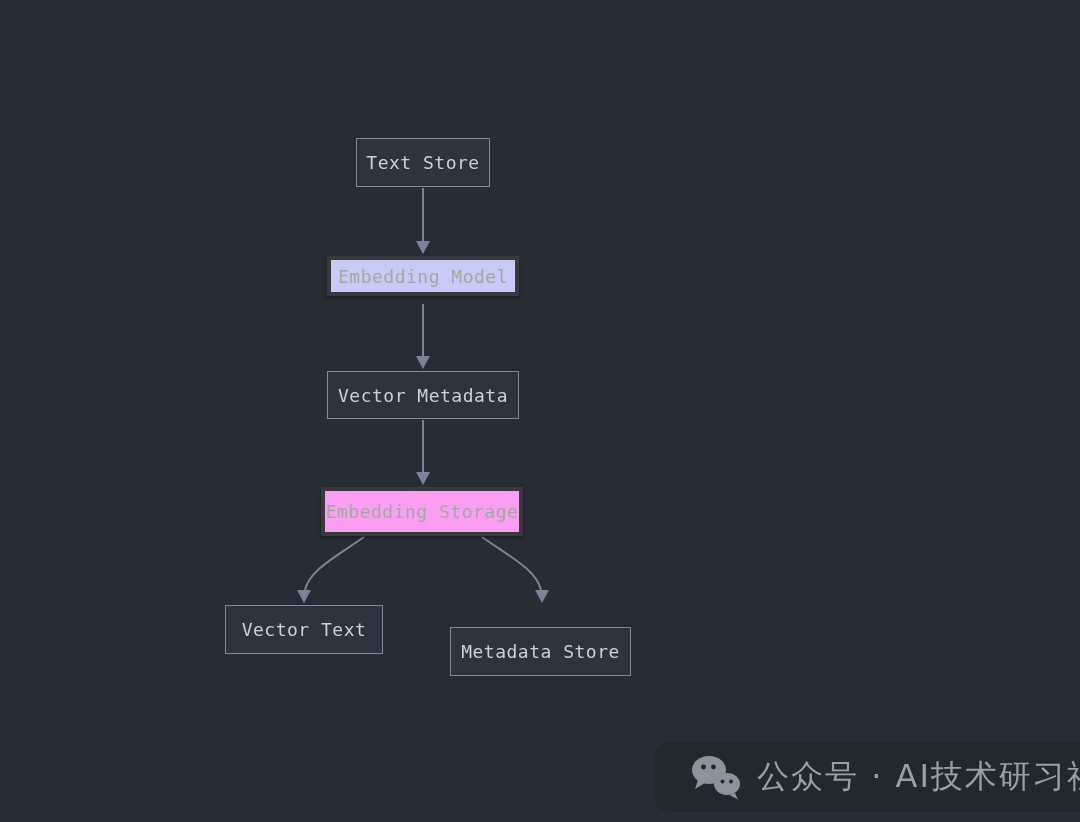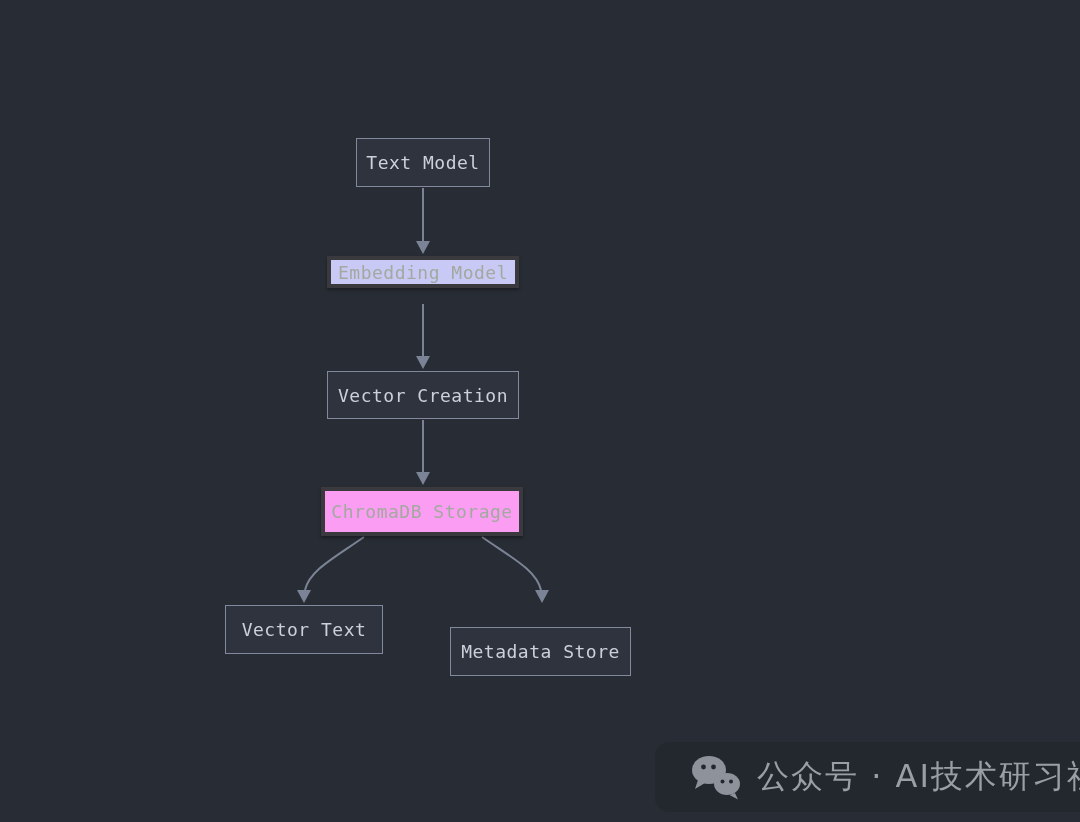--- a/index.html
+++ b/index.html
@@ -42,21 +42,21 @@
   }
   .node.styled {
     border: 4px solid #3a3a3e;
     color: #a2a99e;
     box-shadow: 0 2px 3px rgba(0,0,0,0.35);
   }
   .node.fill-lavender { background: #c9c9f6; }
   .node.fill-pink { background: #fb9ef3; }
 
   .n-text-chunk      { left: 356px; top: 138px; width: 134px; height: 49px; }
-  .n-embedding-model { left: 327px; top: 256px; width: 192px; height: 32px; }
+  .n-embedding-model { left: 327px; top: 256px; width: 192px; height: 40px; }
   .n-vector-creation { left: 327px; top: 371px; width: 192px; height: 48px; }
   .n-chromadb        { left: 321px; top: 487px; width: 202px; height: 49px; }
   .n-vector-space    { left: 225px; top: 605px; width: 158px; height: 49px; }
   .n-metadata-store  { left: 450px; top: 605px; width: 181px; height: 49px; margin-top: 22px; }
 
   .watermark {
     position: absolute;
     left: 655px;
     top: 742px;
     width: 425px;
@@ -95,33 +95,33 @@
     <polygon points="423,485 416,472 430,472" fill="#7b8496"></polygon>
 
     <path d="M364 537 C 334 558, 310 570, 305 590" stroke="#7b8496" stroke-width="2" fill="none"></path>
     <polygon points="304,603 297,590 311,590" fill="#7b8496"></polygon>
 
     <path d="M482 537 C 512 558, 536 570, 541 590" stroke="#7b8496" stroke-width="2" fill="none"></path>
     <polygon points="542,603 535,590 549,590" fill="#7b8496"></polygon>
   </svg>
 
   <div class="node n-text-chunk">
-    <span>Text Model</span>
+    <span>Text Store</span>
   </div>
 
   <div class="node styled fill-lavender n-embedding-model">
     <span>Embedding Model</span>
   </div>
 
   <div class="node n-vector-creation">
-    <span>Vector Creation</span>
+    <span>Vector Metadata</span>
   </div>
 
   <div class="node styled fill-pink n-chromadb">
-    <span>ChromaDB Storage</span>
+    <span>Embedding Storage</span>
   </div>
 
   <div class="node n-vector-space">
     <span>Vector Text</span>
   </div>
 
   <div class="node n-metadata-store">
     <span>Metadata Store</span>
   </div>
 

